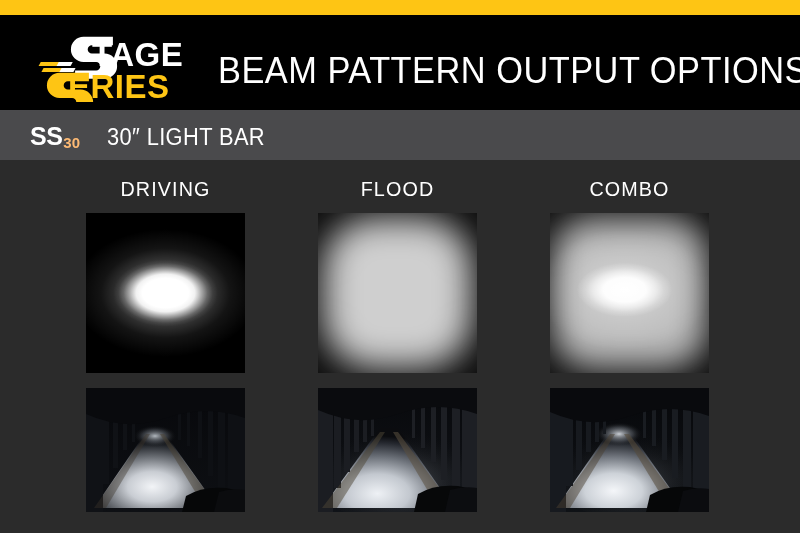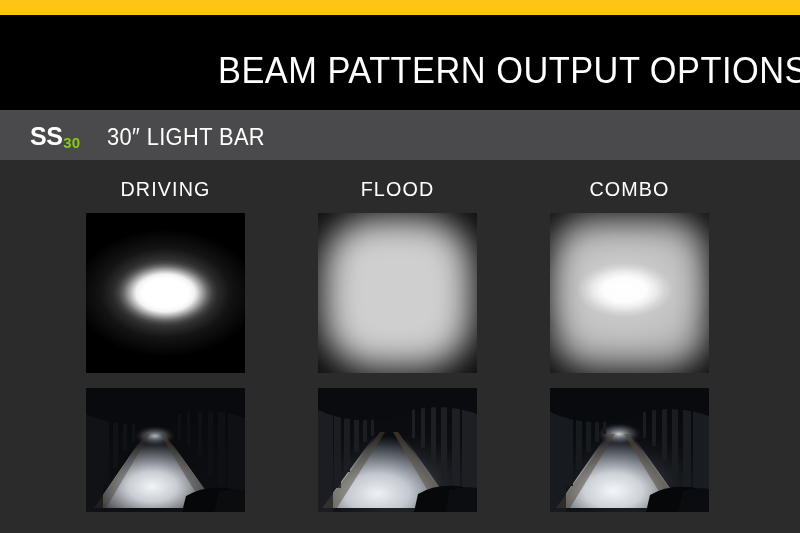--- a/index.html
+++ b/index.html
@@ -50,21 +50,21 @@
     background:#4a4a4c;
   }
   .ss-logo{
     position:absolute; left:30px; top:124px;
     font-size:25px; font-weight:700; letter-spacing:-0.5px;
     color:#ffffff; line-height:25px;
     font-family:"Liberation Sans", sans-serif;
     white-space:nowrap;
   }
   .ss-logo .ss-num{
-    font-size:15px; color:#84cc16; font-weight:700;
+    font-size:15px; color:#fdba74; font-weight:700;
     letter-spacing:0px; vertical-align:baseline;
     position:relative; top:3px; left:1px;
   }
   .sub-title{
     position:absolute; left:107px; top:123px;
     color:#ffffff;
     font-family:"Liberation Sans Narrow","Liberation Sans",sans-serif;
     font-size:23px; font-weight:400; letter-spacing:0.4px;
     line-height:28px; white-space:nowrap;
     transform:scaleX(0.95); transform-origin:left center;
@@ -158,20 +158,40 @@
 </style>
 </head>
 <body>
 
 <div id="page">
 
   <div class="top-stripe"></div>
 
   <div class="header-band"></div>
 
+  <div class="logo">
+    <svg viewBox="0 0 160 80" width="160" height="80" aria-hidden="true">
+
+      <path d="M30 16 h28 v8 h-20 a4 4 0 0 0 0 8 h12 a12 12 0 0 1 0 24 h-28 v-8 h20 a4 4 0 0 0 0 -8 h-12 a12 12 0 0 1 0 -24 z" fill="#ffffff" transform="translate(16,-2) scale(1.05)"></path>
+
+      <path d="M30 16 h28 v8 h-20 a4 4 0 0 0 0 8 h12 a12 12 0 0 1 0 24 h-28 v-8 h20 a4 4 0 0 0 0 -8 h-12 a12 12 0 0 1 0 -24 z" fill="#fec514" transform="translate(-8,34) scale(1.05)"></path>
+
+      <g fill="#fec514">
+        <rect x="26" y="40" width="26" height="4" transform="skewX(-28)"></rect>
+        <rect x="32" y="46" width="26" height="4" transform="skewX(-28)"></rect>
+      </g>
+
+      <g fill="#ffffff">
+        <rect x="44" y="40" width="14" height="4" transform="skewX(-28)"></rect>
+        <rect x="50" y="46" width="14" height="4" transform="skewX(-28)"></rect>
+      </g>
+      <text x="56" y="44" fill="#ffffff" font-family="Liberation Sans, sans-serif" font-size="33" font-weight="700" letter-spacing="0.5">TAGE</text>
+      <text x="32" y="76" fill="#fec514" font-family="Liberation Sans, sans-serif" font-size="33" font-weight="700" letter-spacing="0.5">ERIES</text>
+    </svg>
+  </div>
 
   <div class="main-title">BEAM PATTERN OUTPUT OPTIONS</div>
 
   <div class="sub-band"></div>
 
   <div class="ss-logo"><span>SS</span><span class="ss-num">30</span></div>
 
   <div class="sub-title">30″ LIGHT BAR</div>
 
   <div class="columns">

